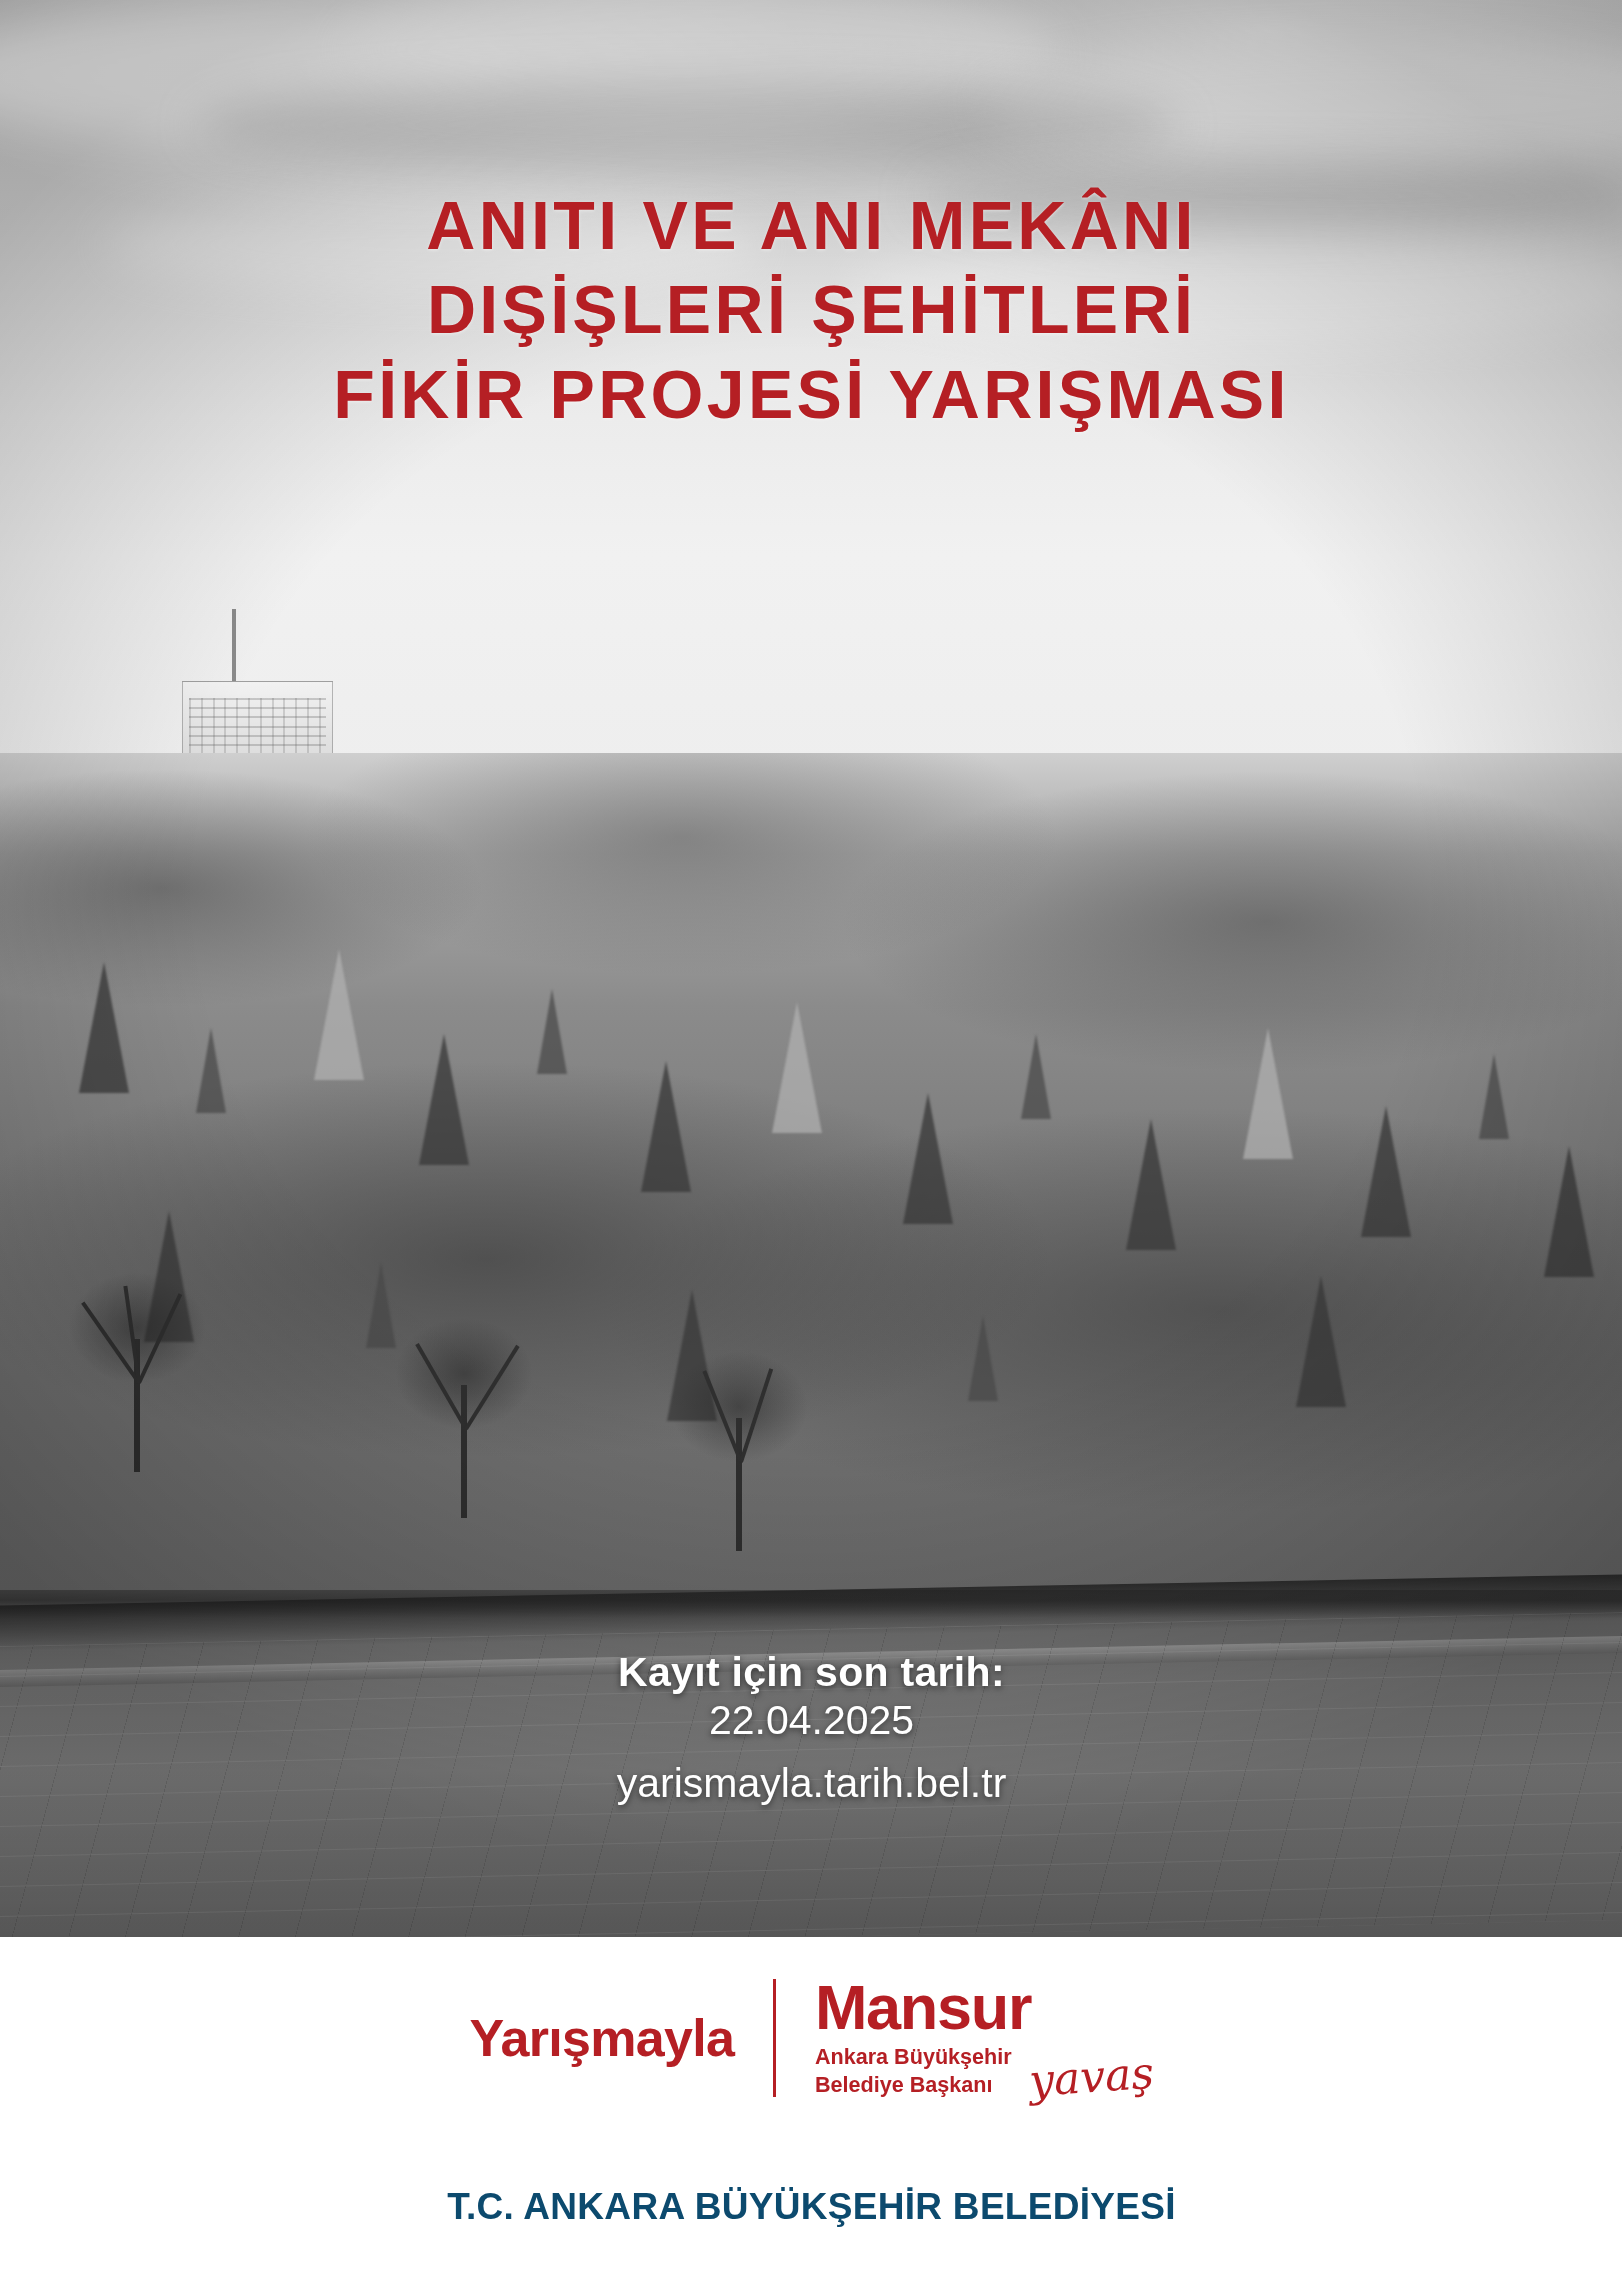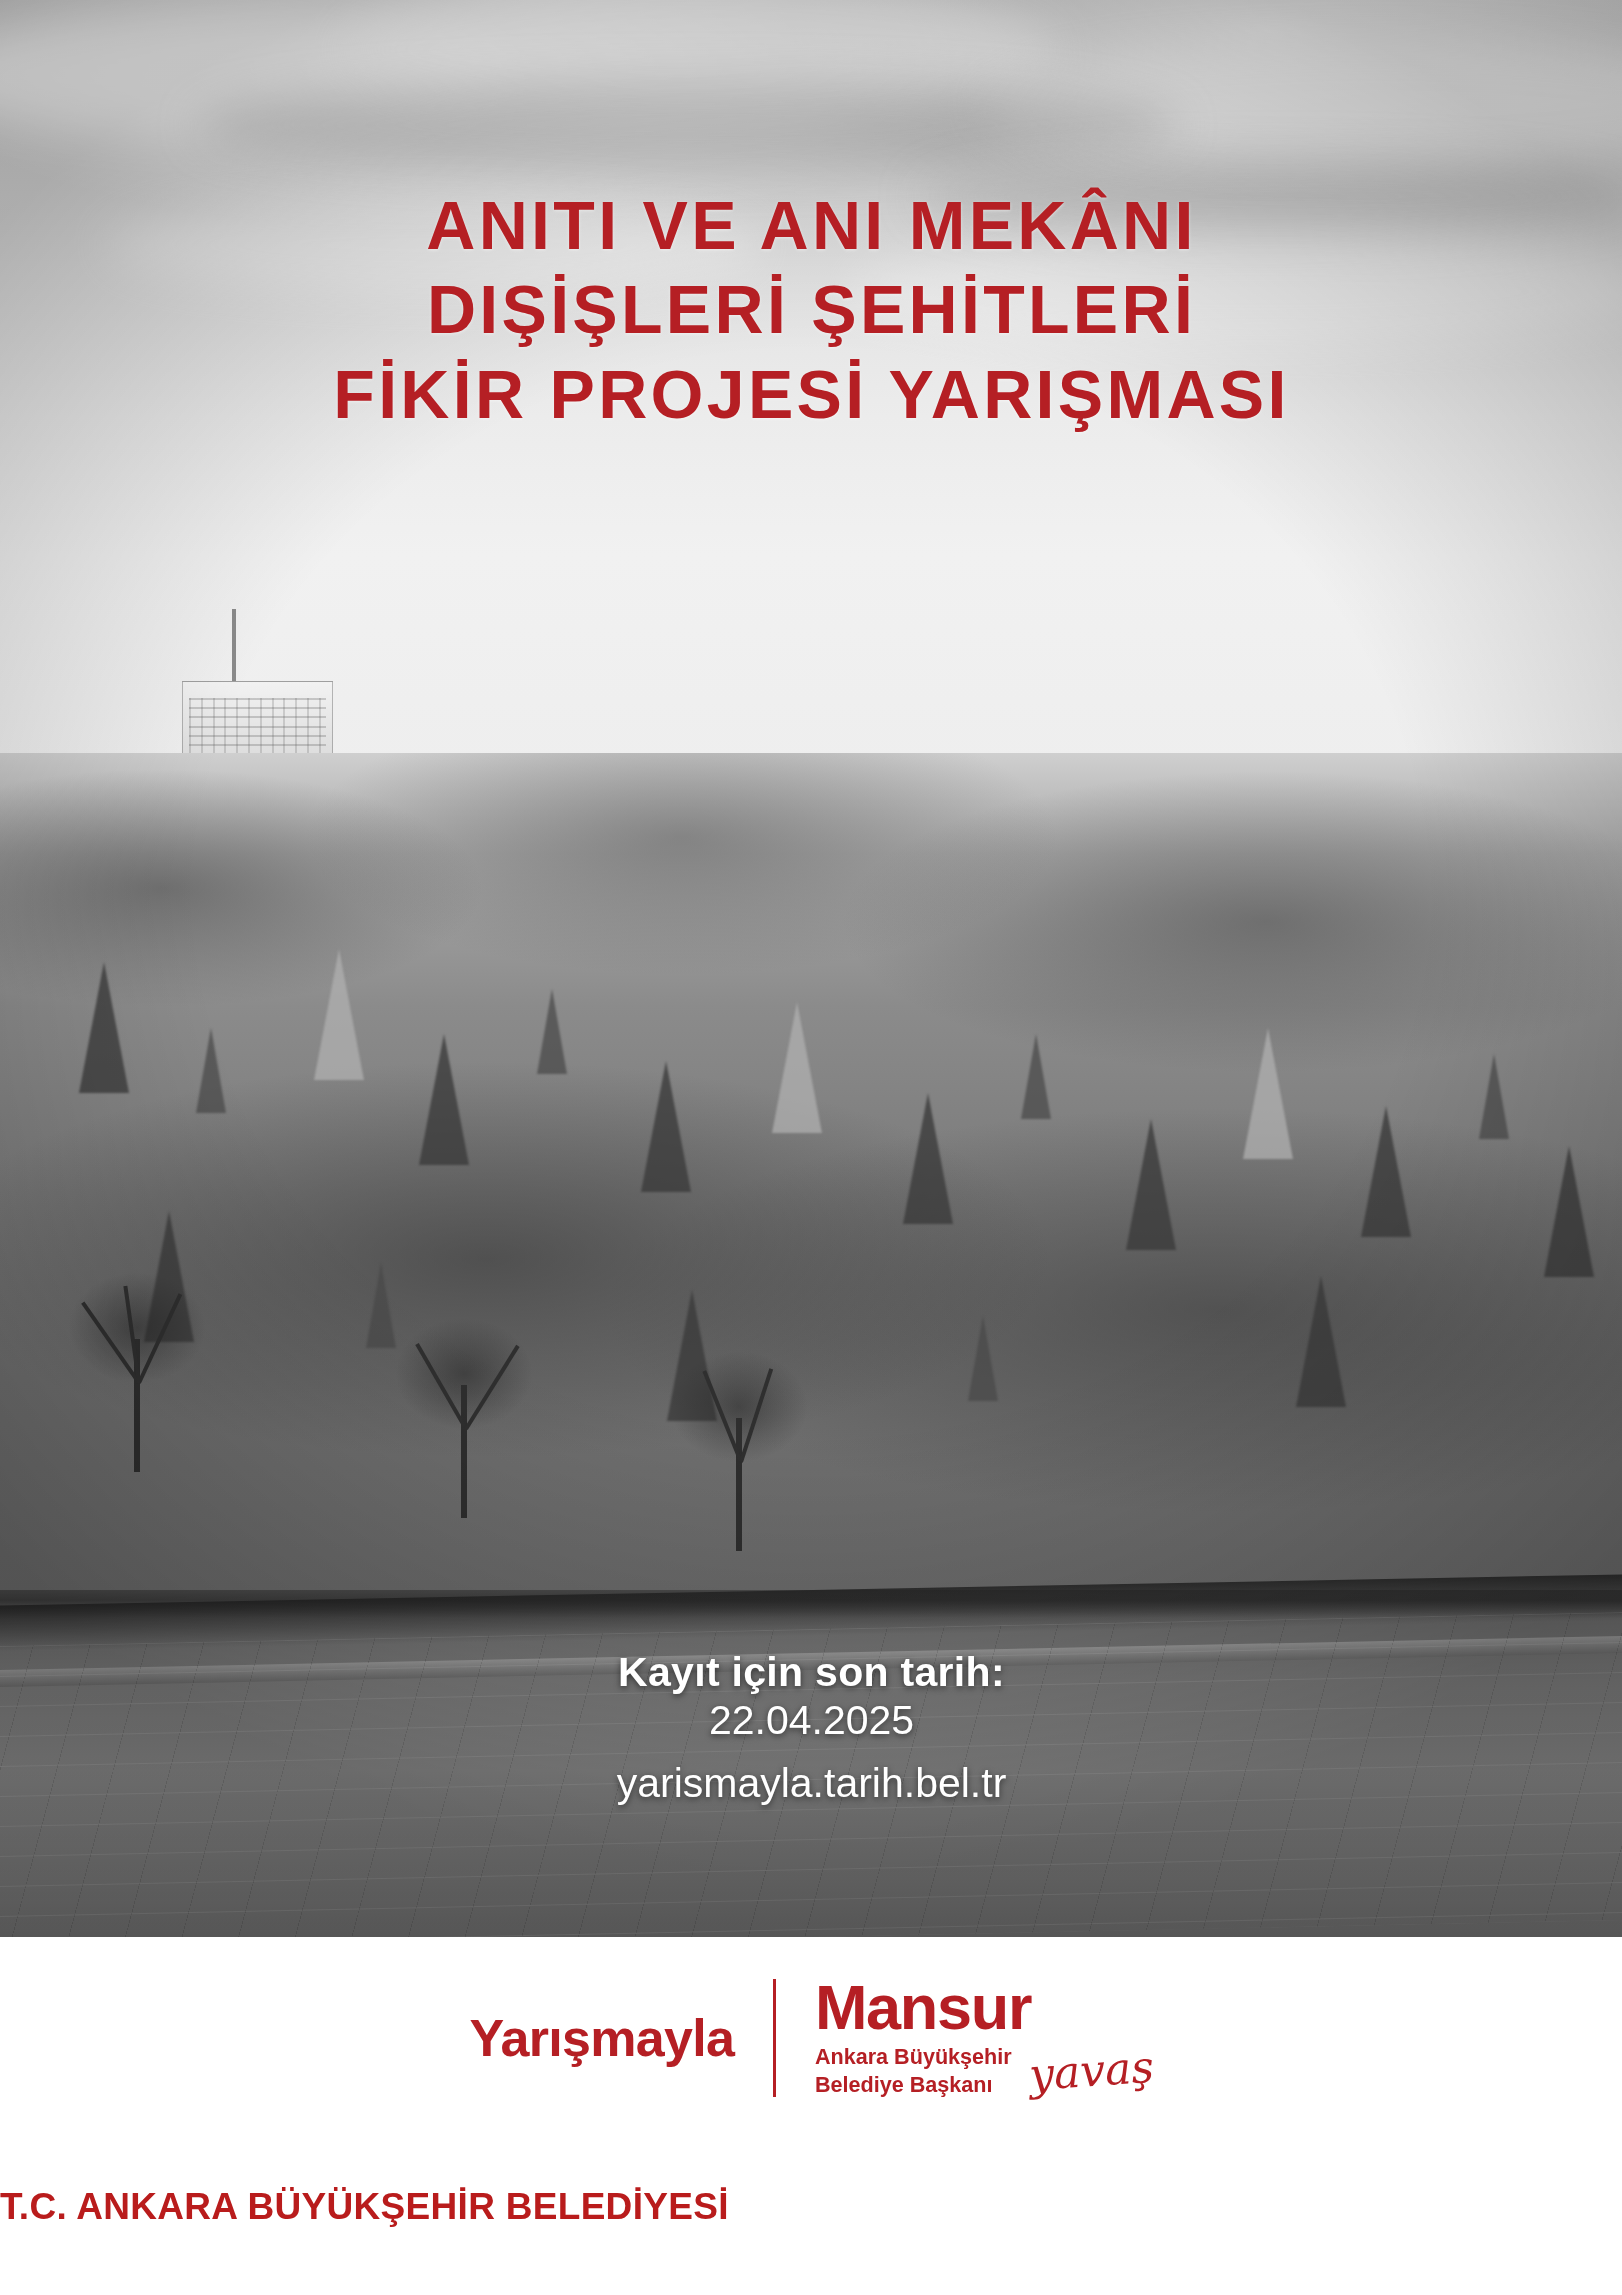--- a/index.html
+++ b/index.html
@@ -299,21 +299,21 @@
   }
   .logo-mansur .m1 {
     display: block;
     color: #b51f24;
     font-size: 63px;
     font-weight: 700;
     letter-spacing: -1.3px;
   }
   .logo-mansur .m-sub {
     display: flex;
-    align-items: center;
+    align-items: flex-end;
     gap: 17px;
     margin-top: 3.9px;
   }
   .logo-mansur .m-sub .lines {
     color: #b51f24;
     font-size: 21.6px;
     font-weight: 700;
     line-height: 1.3;
     text-align: left;
   }
@@ -323,22 +323,22 @@
     font-style: italic;
     font-size: 44px;
     font-weight: 400;
     transform: rotate(-4deg);
   }
   .footer-org {
     position: absolute;
     left: 0;
     top: 249px;
     width: 100%;
-    text-align: left;
-    color: #b91c1c;
+    text-align: center;
+    color: #0c4a6e;
     font-size: 37px;
     font-weight: 700;
     letter-spacing: 0.3px;
   }
 </style>
 </head>
 <body>
 
 <div class="poster">
 

